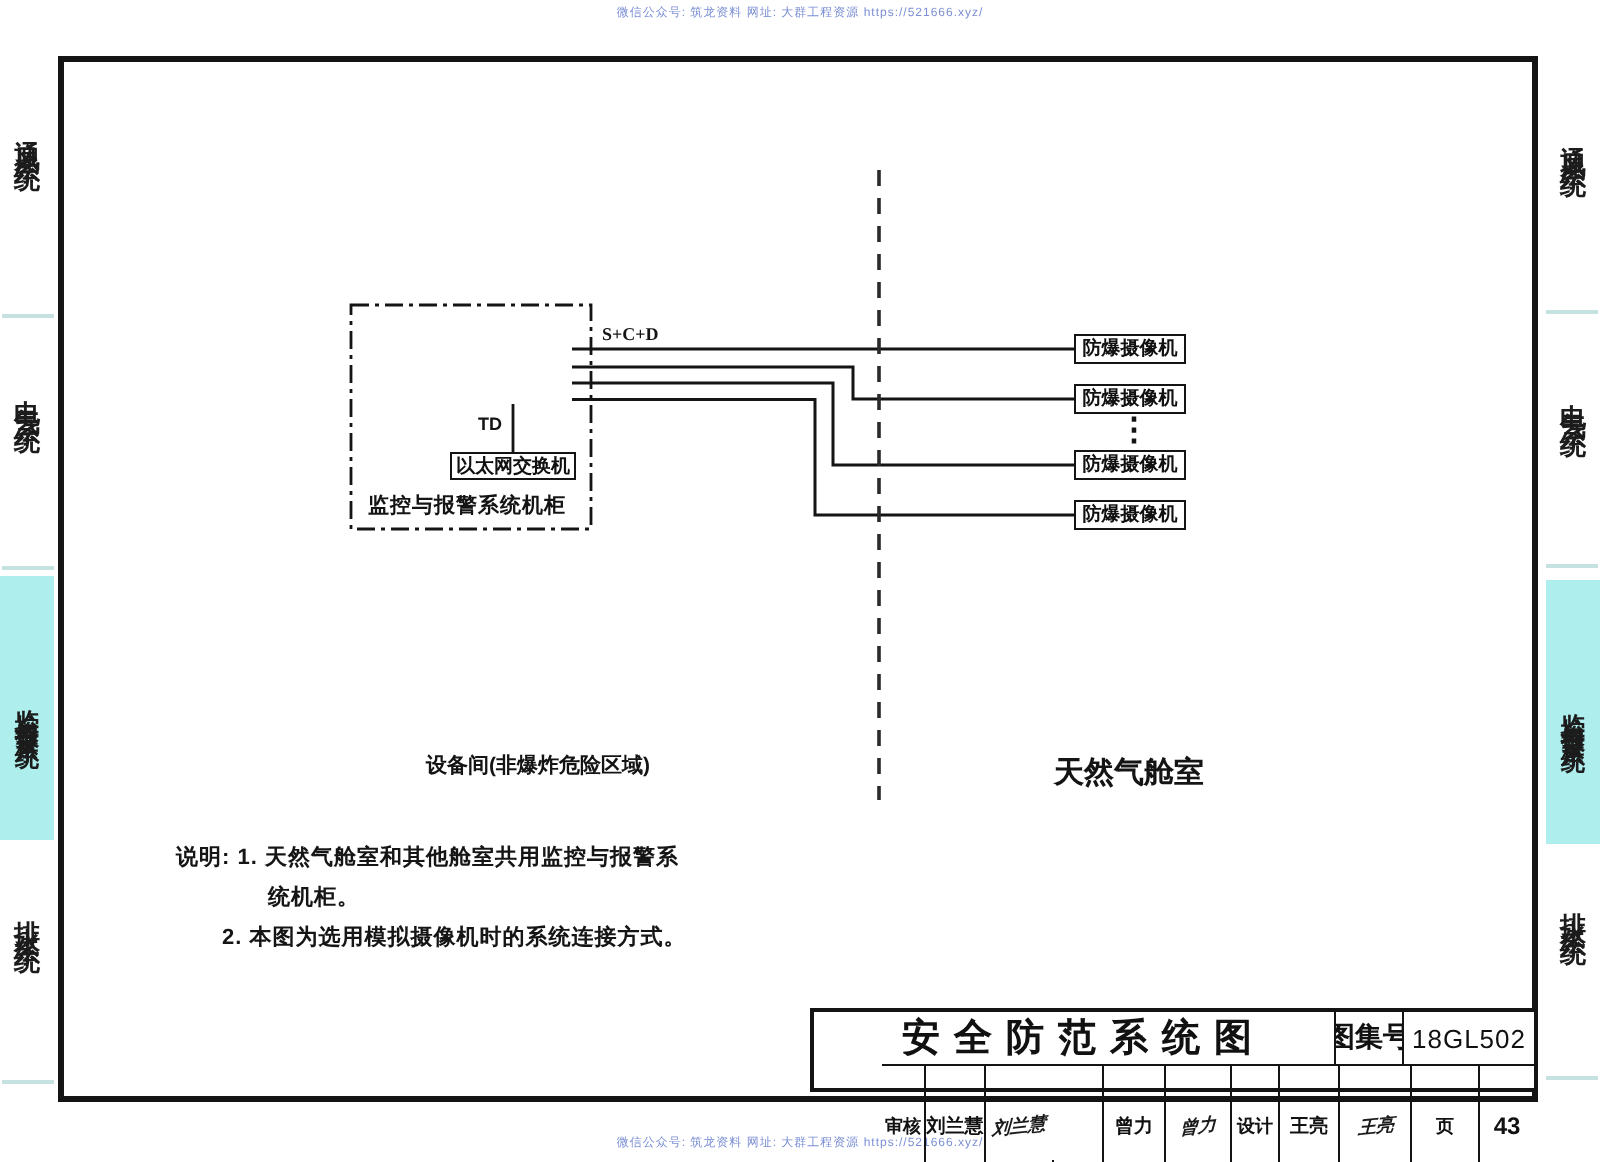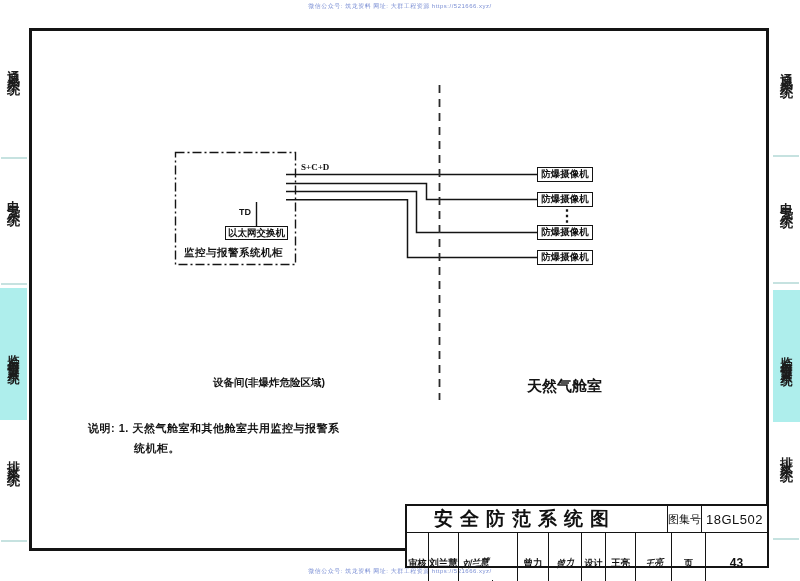--- a/index.html
+++ b/index.html
@@ -75,35 +75,35 @@
   
   .note-line {
     position: absolute;
     font-size: 11px; font-weight: 700;
     letter-spacing: .5px; color: #151515; white-space: nowrap;
   }
 
   
   .titleblock {
     position: absolute;
-    left: 405px; top: 504px; width: 364px; height: 64px;
+    left: 405px; top: 504px; width: 364px; height: 42px;
     border: 2px solid #141414;
     background: #fff;
-    display: flex; flex-direction: column;
+    display: flex; flex-direction: column; padding-left: 34px;
   }
   .tb-row1 { display: flex; height: 31px; }
   .tb-row2 { display: flex; flex: 1; border-top: 1.5px solid #141414; }
   .tb-cell {
     display: flex; align-items: center; justify-content: center;
     border-left: 1.2px solid #141414;
     white-space: nowrap; overflow: hidden;
   }
   .tb-cell.first { border-left: none; }
   .tb-title { flex: 1; font-size: 19px; font-weight: 700; letter-spacing: 7px; }
-  .tb-atlas-label { width: 34px; font-size: 11px; font-weight: 400; margin-left: 24px; }
+  .tb-atlas-label { width: 34px; font-size: 14px; font-weight: 700; margin-left: 24px; }
   .tb-atlas-no { width: 66px; font-size: 13px; font-weight: 400; letter-spacing: .5px; }
   .tb-small { font-size: 9px; font-weight: 700; }
   .tb-name { font-size: 9.5px; font-weight: 700; }
   .sig {
     font-family: "DejaVu Serif", serif;
     font-style: italic; font-weight: 700; font-size: 9px;
     transform: rotate(-6deg) skewX(-8deg);
     color: #1a1a1a;
   }
   .tb-page-no { font-size: 12px; font-weight: 700; }
@@ -171,20 +171,21 @@
   </div>
   <div class="dbox" style="left:537px; top:250px; width:56px; height:15px; font-size:9.5px; border-width:1.3px;">
     <span>防爆摄像机</span>
   </div>
 
   <div class="lbl" style="left:213px; top:376px; font-size:10.5px;">设备间(非爆炸危险区域)</div>
   <div class="lbl" style="left:527px; top:377px; font-size:15px;">天然气舱室</div>
 
   <div class="note-line" style="left:88px; top:421px;">说明: 1. 天然气舱室和其他舱室共用监控与报警系</div>
   <div class="note-line" style="left:134px; top:441px;">统机柜。</div>
+  <div class="note-line" style="left:111px; top:461px;">2. 本图为选用模拟摄像机时的系统连接方式。</div>
 
   <div class="titleblock">
     <div class="tb-row1">
       <div class="tb-cell first tb-title">安全防范系统图</div>
       <div class="tb-cell tb-atlas-label">图集号</div>
       <div class="tb-cell tb-atlas-no">18GL502</div>
     </div>
     <div class="tb-row2">
       <div class="tb-cell first tb-small" style="width:21px;">审核</div>
       <div class="tb-cell tb-name" style="width:30px;">刘兰慧</div>

